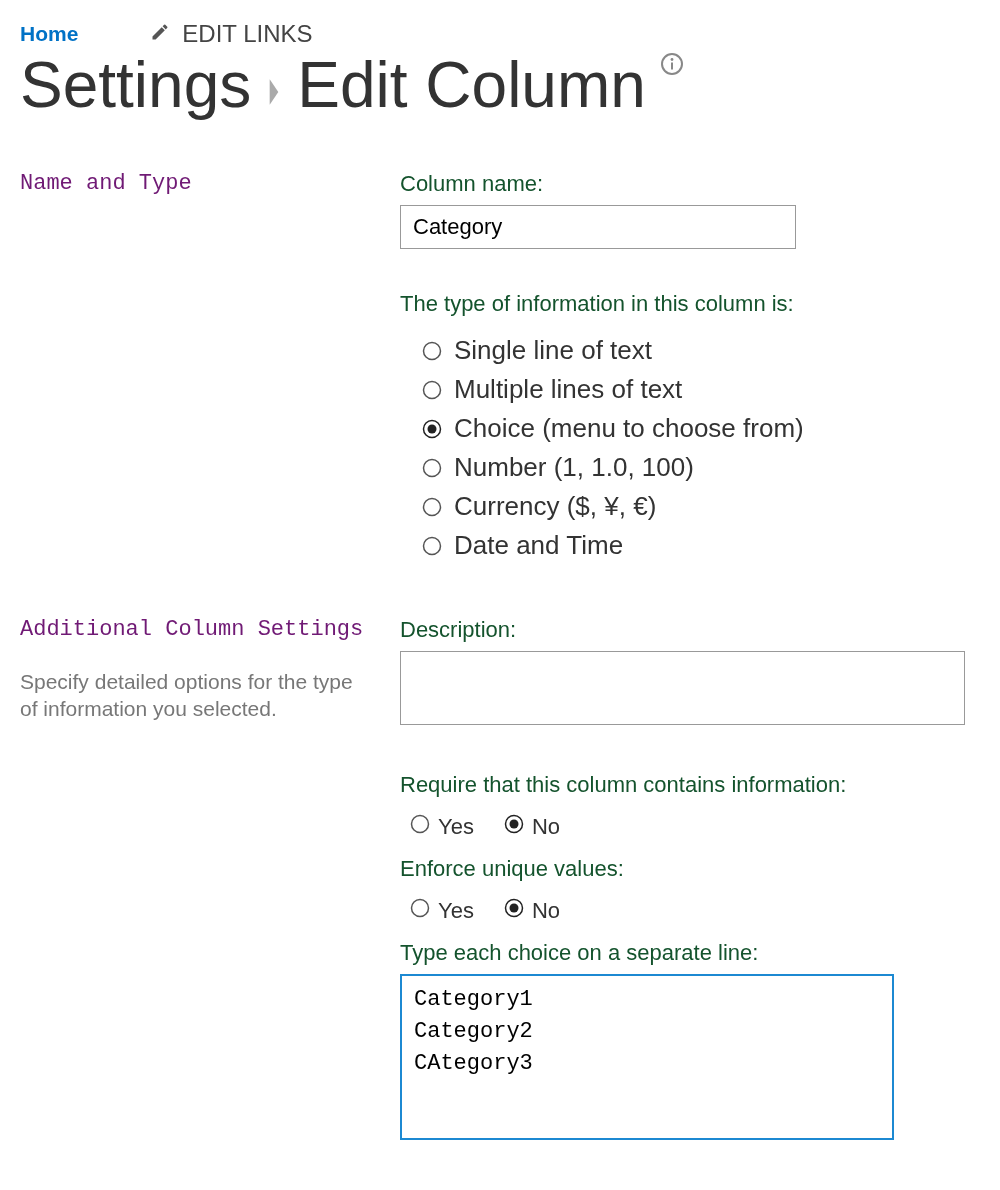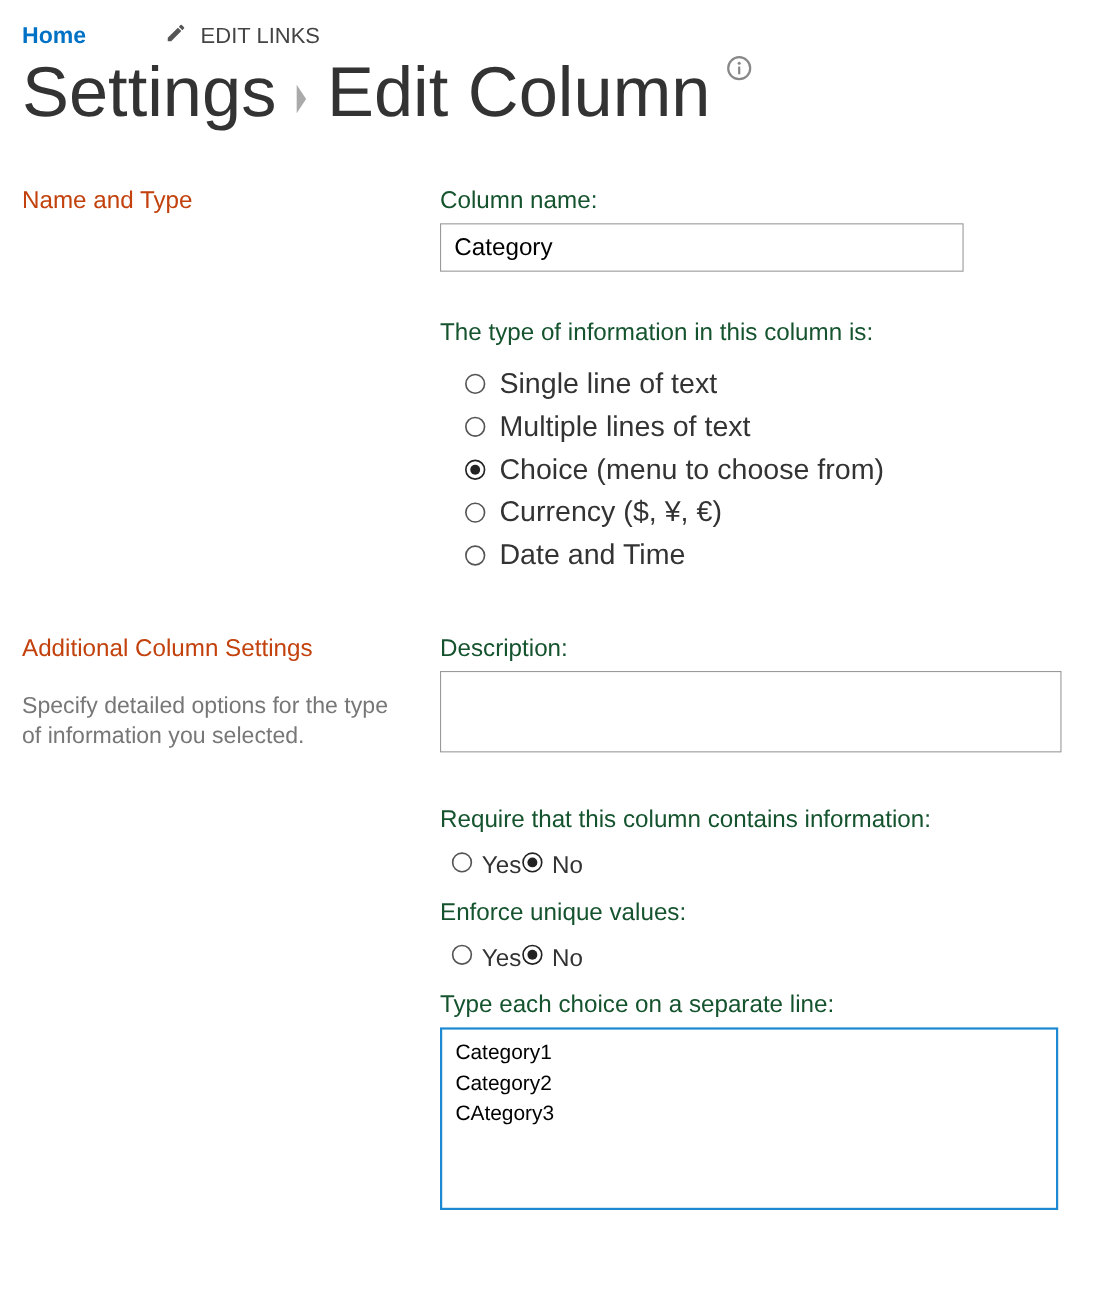--- a/index.html
+++ b/index.html
@@ -17,24 +17,24 @@
       gap: 72px;
       margin-bottom: 4px;
     }
     .home-link {
       color: #0072c6;
       font-weight: 600;
       cursor: pointer;
     }
     .edit-links {
       display: flex;
-      align-items: center;
+      align-items: flex-end;
       gap: 12px;
       color: #444;
-      font-size: 20px;
+      font-size: 24px;
       cursor: pointer;
     }
     .edit-links svg { width: 20px; height: 20px; }
 
     .title-row {
       display: flex;
       align-items: flex-start;
       gap: 14px;
       font-size: 64px;
       font-weight: 300;
@@ -57,79 +57,81 @@
     .section .left {
       width: 380px;
       flex: 0 0 380px;
       padding-right: 30px;
     }
     .section .right {
       flex: 1 1 auto;
     }
     .left-title {
       font-size: 22px;
-      color: #c2410c;
+      color: #701a75;
       font-weight: 400;
+      font-family: Liberation Mono, monospace;
     }
     .left-desc {
       color: #777;
       font-size: 21px;
       margin-top: 26px;
       line-height: 1.3;
     }
 
     .field-label {
       font-size: 22px;
       color: #14532d;
       margin-bottom: 8px;
     }
     .text-input {
       font-family: inherit;
       font-size: 22px;
       padding: 8px 12px;
       border: 1px solid #999;
-      width: 476px;
+      width: 396px;
       outline: none;
     }
     .desc-input {
       font-family: inherit;
       font-size: 22px;
       padding: 8px 12px;
       border: 1px solid #999;
       width: 565px;
       height: 74px;
       resize: none;
       outline: none;
     }
     .choices-input {
-      font-family: Liberation Sans, sans-serif;
-      font-size: 19px;
+      font-family: Liberation Mono, monospace;
+      font-size: 22px;
       padding: 8px 12px;
       border: 2px solid #1c89d2;
-      width: 562px;
+      width: 494px;
       height: 166px;
       resize: none;
       outline: none;
       line-height: 1.45;
     }
 
     .radio-group { margin-top: 14px; }
     .radio-row {
       display: flex;
       align-items: center;
       gap: 12px;
       padding: 4px 0 4px 22px;
       font-size: 26px;
       cursor: pointer;
     }
     .radio-row .rad { flex: 0 0 auto; display:inline-flex; }
     .radio-row svg { width: 20px; height: 20px; }
 
     .inline-radio-group {
       display: flex;
+      gap: 30px;
       padding: 8px 0 2px 10px;
     }
     .inline-radio {
       display: flex;
       align-items: center;
       gap: 8px;
       font-size: 22px;
       cursor: pointer;
     }
 
@@ -204,20 +206,28 @@
             </svg>
           </span>
         <span>Choice (menu to choose from)</span>
       </div>
       <div class="radio-row">
         <span class="rad">
             <svg viewBox="0 0 20 20">
               <circle cx="10" cy="10" r="8.5" fill="none" stroke="#555" stroke-width="1.5"></circle>
             </svg>
           </span>
+        <span>Number (1, 1.0, 100)</span>
+      </div>
+      <div class="radio-row">
+        <span class="rad">
+            <svg viewBox="0 0 20 20">
+              <circle cx="10" cy="10" r="8.5" fill="none" stroke="#555" stroke-width="1.5"></circle>
+            </svg>
+          </span>
         <span>Currency ($, ¥, €)</span>
       </div>
       <div class="radio-row">
         <span class="rad">
             <svg viewBox="0 0 20 20">
               <circle cx="10" cy="10" r="8.5" fill="none" stroke="#555" stroke-width="1.5"></circle>
             </svg>
           </span>
         <span>Date and Time</span>
       </div>

